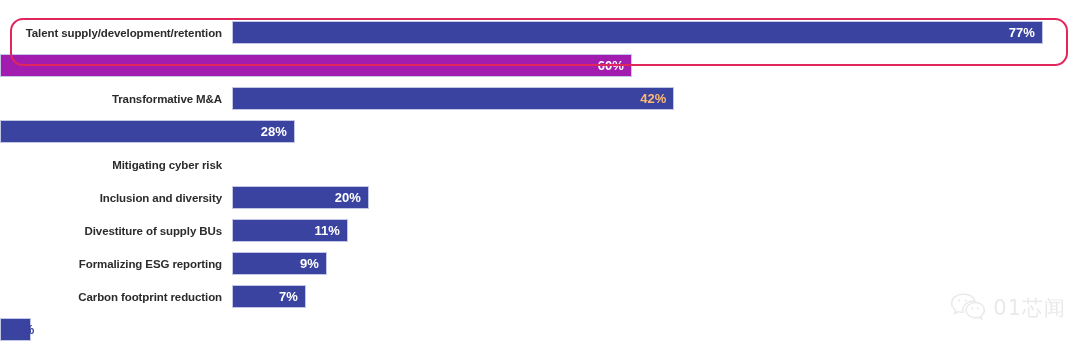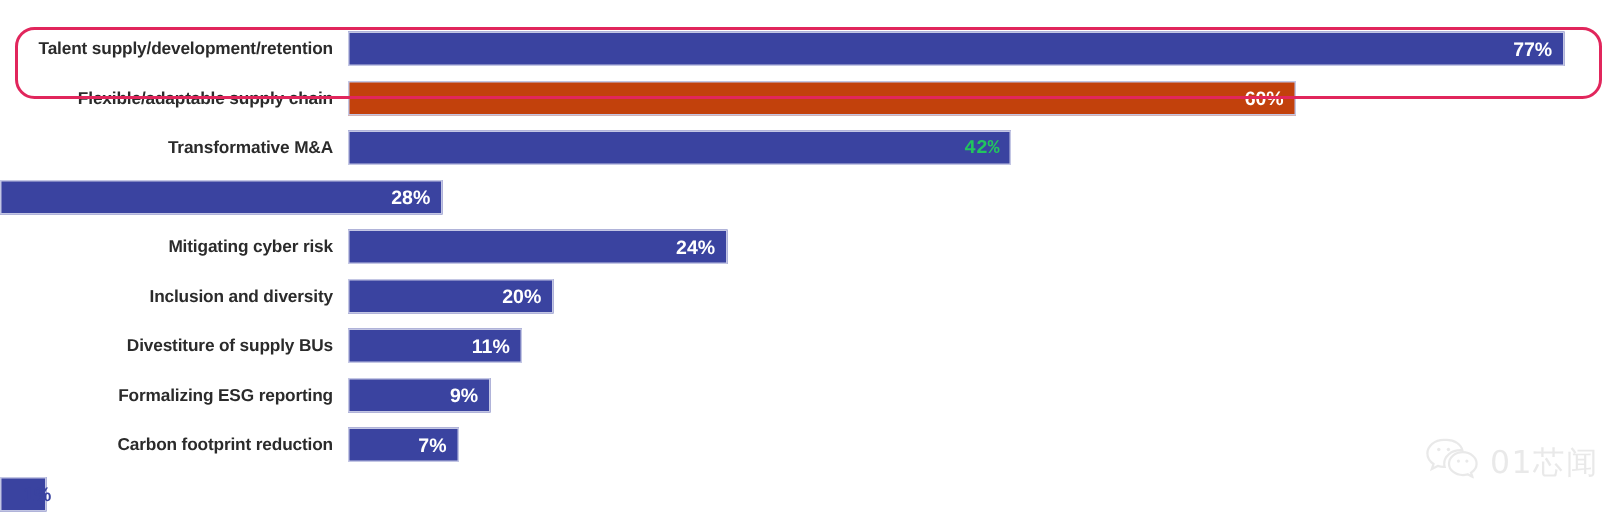--- a/index.html
+++ b/index.html
@@ -124,49 +124,43 @@
   <div class="rows" id="rows" style="padding-top: 16px;">
       <div class="bar-row">
         <div class="cat-label">Talent supply/development/retention</div>
         <div class="bar-track">
           <div class="bar-fill" style="width: 810.81px; background: rgb(58, 67, 160); border-color: rgb(195, 198, 228);">
             <span class="bar-value-in" style="color: rgb(255, 255, 255);">77%</span>
           </div>
         </div>
       </div>
       <div class="bar-row">
-        <div class="cat-label">Flexible/adaptable supply chain</div>
-        <div class="bar-track">
-          <div class="bar-fill" style="width: 631.8px; background: #c2410c; border-color: rgb(195, 198, 228);">
+        <div class="bar-track">
+          <div class="bar-fill" style="width: 631.8px; background: #a21caf; border-color: rgb(195, 198, 228);">
             <span class="bar-value-in" style="color: rgb(255, 255, 255);">60%</span>
           </div>
         </div>
       </div>
       <div class="bar-row">
         <div class="cat-label">Transformative M&amp;A</div>
         <div class="bar-track">
           <div class="bar-fill" style="width: 442.26px; background: rgb(58, 67, 160); border-color: rgb(195, 198, 228);">
-            <span class="bar-value-in" style="color: #22c55e; font-family: Liberation Mono, monospace;">42%</span>
+            <span class="bar-value-in" style="color: #fdba74;">42%</span>
           </div>
         </div>
       </div>
       <div class="bar-row">
         <div class="bar-track">
           <div class="bar-fill" style="width: 294.84px; background: rgb(58, 67, 160); border-color: rgb(195, 198, 228);">
             <span class="bar-value-in" style="color: rgb(255, 255, 255); margin-left: 12px;">28%</span>
           </div>
         </div>
       </div>
       <div class="bar-row">
         <div class="cat-label">Mitigating cyber risk</div>
-        <div class="bar-track">
-          <div class="bar-fill" style="width: 252.72px; background: rgb(58, 67, 160); border-color: rgb(195, 198, 228);">
-            <span class="bar-value-in" style="color: rgb(255, 255, 255);">24%</span>
-          </div>
-        </div>
       </div>
       <div class="bar-row">
         <div class="cat-label">Inclusion and diversity</div>
         <div class="bar-track">
           <div class="bar-fill" style="width: 136.89px; background: rgb(58, 67, 160); border-color: rgb(195, 198, 228);">
             <span class="bar-value-in" style="color: rgb(255, 255, 255);">20%</span>
           </div>
         </div>
       </div>
       <div class="bar-row">

